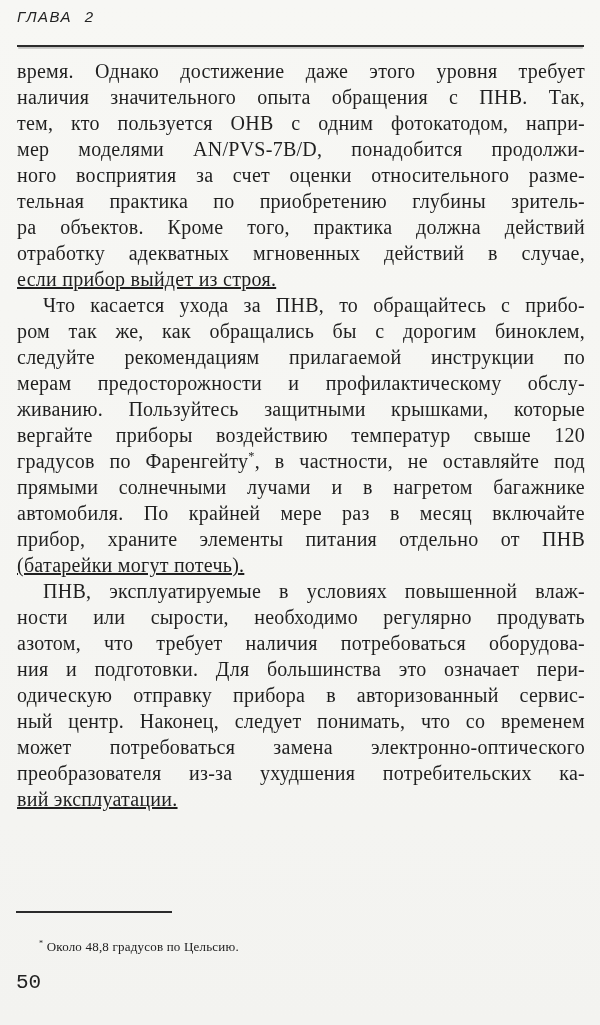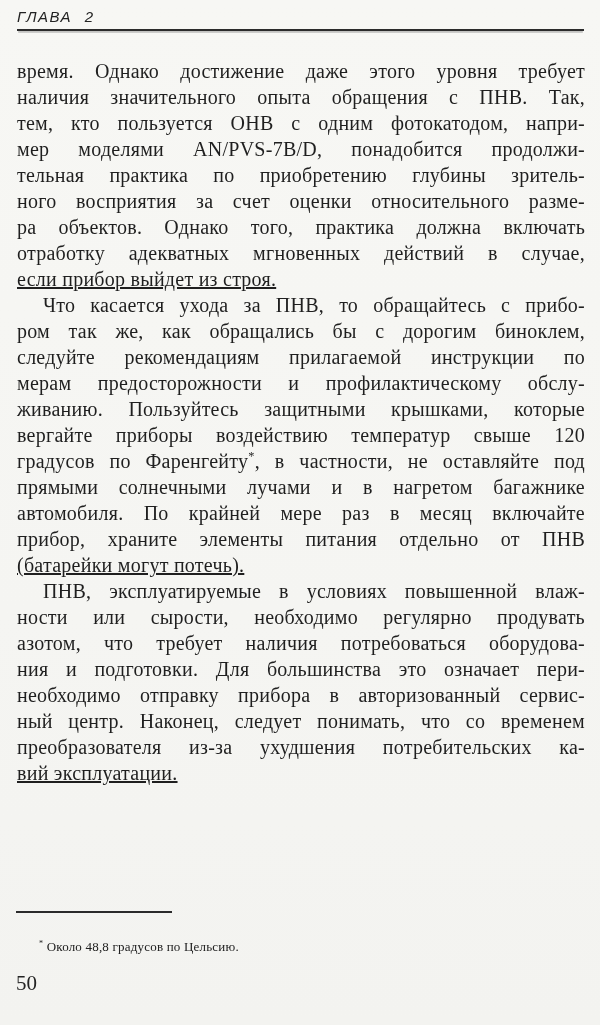--- a/index.html
+++ b/index.html
@@ -17,21 +17,21 @@
     overflow: hidden;
   }
   
   .running-head {
     position: absolute;
     left: 17px;
     top: 8px;
     width: 567px;
     border-bottom: 2px solid #2b2b2b;
     box-shadow: 0 3px 0 -1.2px rgba(40,40,40,0.25);
-    padding-bottom: 3px;
+    padding-bottom: 19px;
   }
   .chapter {
     font-family: "Liberation Sans", sans-serif;
     font-style: italic;
     font-size: 15px;
     letter-spacing: 1.5px;
     word-spacing: 7px;
     color: #232323;
   }
   
@@ -83,43 +83,43 @@
     margin-top: 16px;
   }
   .footnote .fn-indent {
     display: inline-block;
     width: 22px;
   }
   .page-number {
     position: absolute;
     left: 16px;
     top: 971px;
-    font-family: Liberation Serif, serif;
+    font-family: Liberation Mono, monospace;
     font-size: 21px;
     color: #232323;
   }
 </style>
 </head>
 <body>
 
 <div class="page">
 
   <div class="running-head">
     <span class="chapter">ГЛАВА 2</span>
   </div>
 
   <div class="body-text">
       <div class="par">
         <div class="line">время. Однако достижение даже этого уровня требует</div>
         <div class="line">наличия значительного опыта обращения с ПНВ. Так,</div>
         <div class="line">тем, кто пользуется ОНВ с одним фотокатодом, напри-</div>
         <div class="line">мер моделями AN/PVS-7B/D, понадобится продолжи-</div>
+        <div class="line">ного восприятия за счет оценки относительного разме-</div>
         <div class="line">тельная практика по приобретению глубины зритель-</div>
-        <div class="line">ного восприятия за счет оценки относительного разме-</div>
-        <div class="line">ра объектов. Однако того, практика должна включать</div>
+        <div class="line">ра объектов. Кроме того, практика должна действий</div>
         <div class="line">отработку адекватных мгновенных действий в случае,</div>
         <div class="line pend">если прибор выйдет из строя.</div>
       </div>
       <div class="par indent">
         <div class="line">Что касается ухода за ПНВ, то обращайтесь с прибо-</div>
         <div class="line">ром так же, как обращались бы с дорогим биноклем,</div>
         <div class="line">следуйте рекомендациям прилагаемой инструкции по</div>
         <div class="line">мерам предосторожности и профилактическому обслу-</div>
         <div class="line">живанию. Пользуйтесь защитными крышками, которые</div>
         <div class="line">вергайте приборы воздействию температур свыше 120</div>
@@ -127,22 +127,23 @@
         <div class="line">прямыми солнечными лучами и в нагретом багажнике</div>
         <div class="line">автомобиля. По крайней мере раз в месяц включайте</div>
         <div class="line">прибор, храните элементы питания отдельно от ПНВ</div>
         <div class="line pend">(батарейки могут потечь).</div>
       </div>
       <div class="par indent">
         <div class="line">ПНВ, эксплуатируемые в условиях повышенной влаж-</div>
         <div class="line">ности или сырости, необходимо регулярно продувать</div>
         <div class="line">азотом, что требует наличия потребоваться оборудова-</div>
         <div class="line">ния и подготовки. Для большинства это означает пери-</div>
-        <div class="line">необходимо отправку прибора в авторизованный сервис-</div>
+        <div class="line">одическую отправку прибора в авторизованный сервис-</div>
         <div class="line">ный центр. Наконец, следует понимать, что со временем</div>
+        <div class="line">может потребоваться замена электронно-оптического</div>
         <div class="line">преобразователя из-за ухудшения потребительских ка-</div>
         <div class="line pend">вий эксплуатации.</div>
       </div>
     </div>
 
   <div class="footnote-rule"></div>
 
   <div class="footnote"><span class="fn-indent"></span><sup class="fn-marker">*</sup>&nbsp;<span class="fn-text">Около 48,8 градусов по Цельсию.</span></div>
 
   <div class="page-number">50</div>

